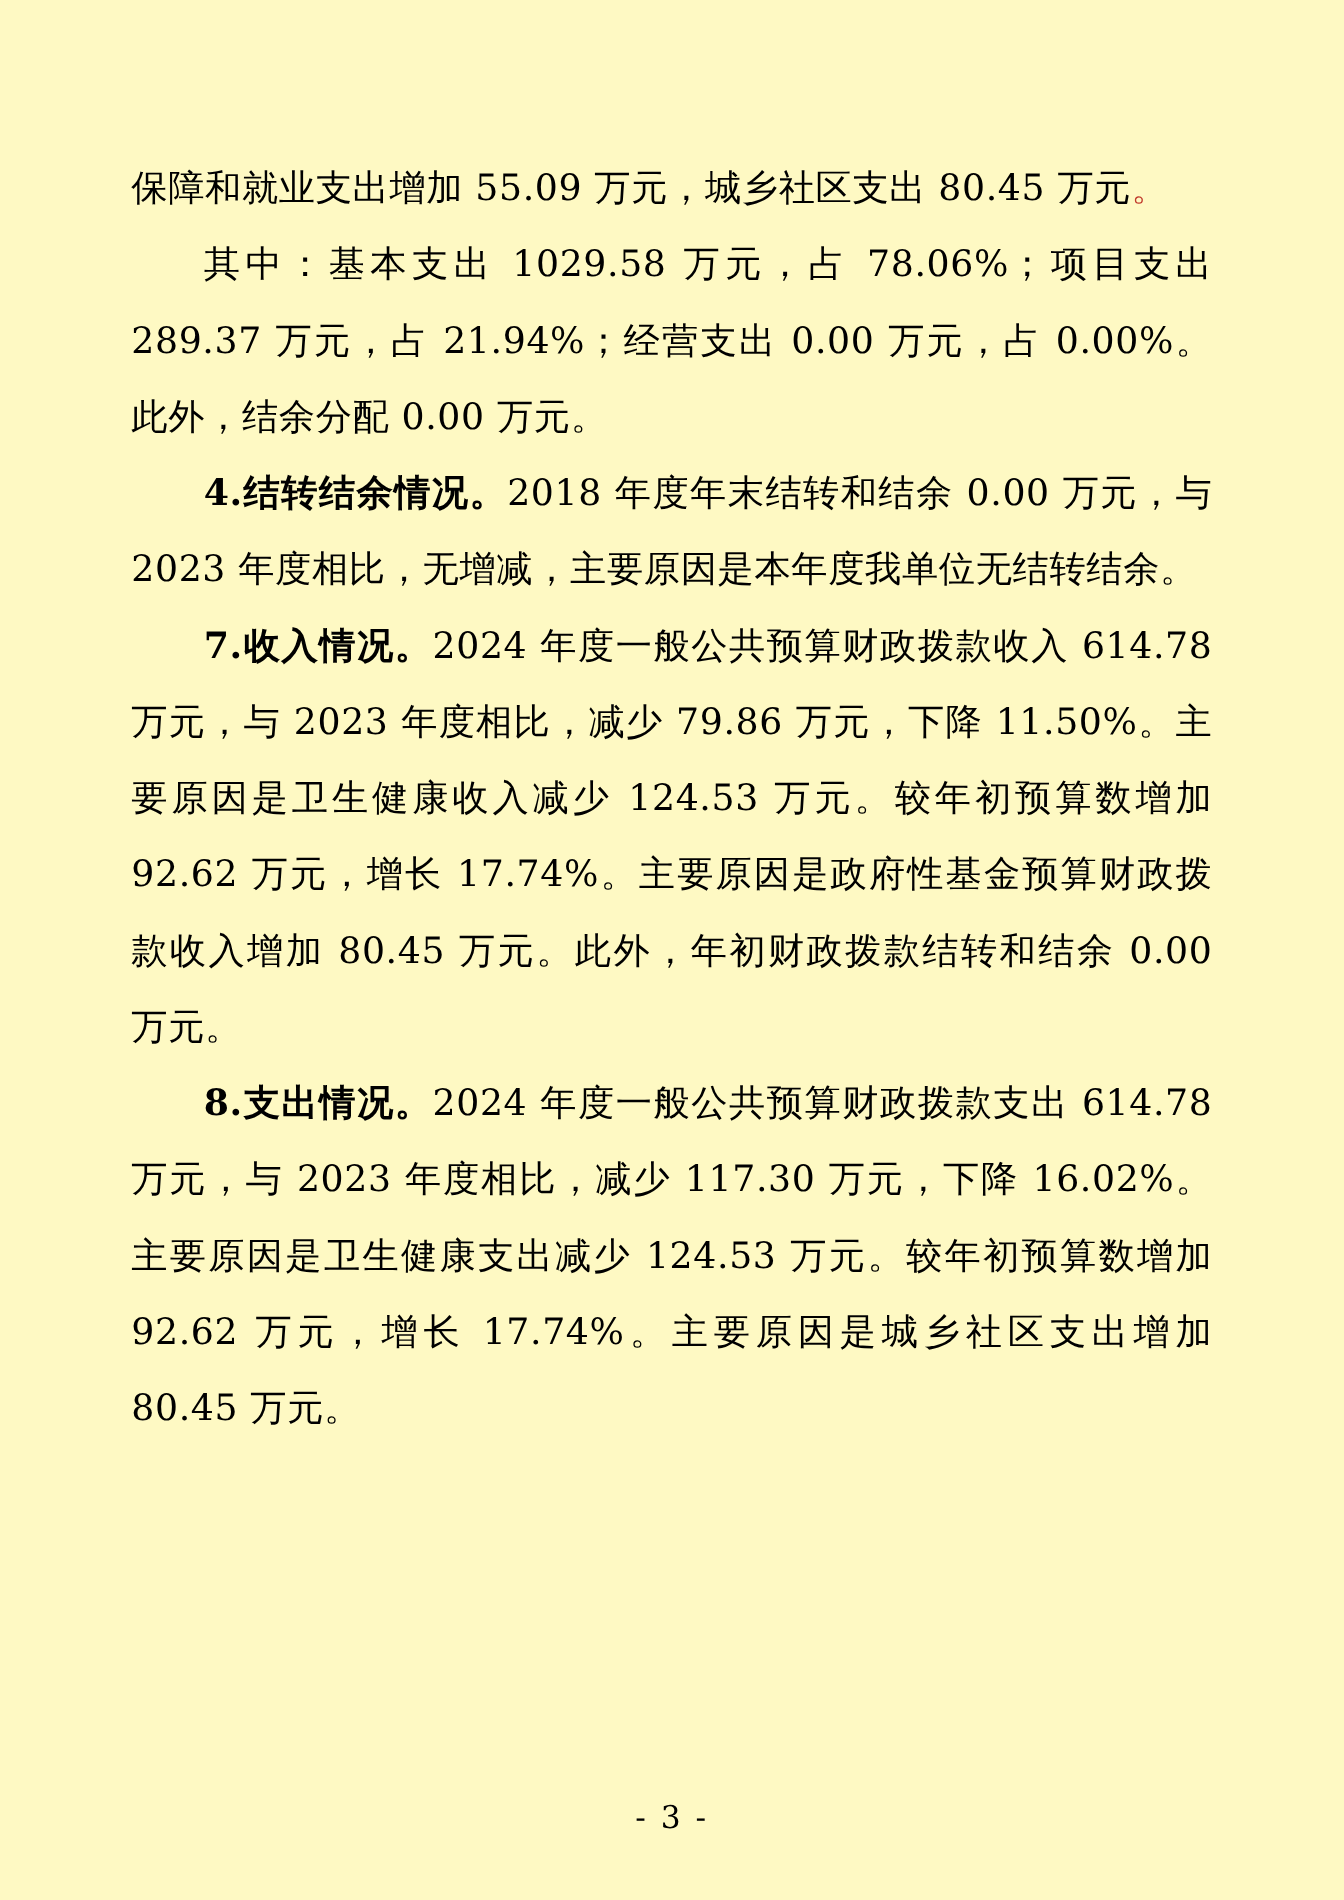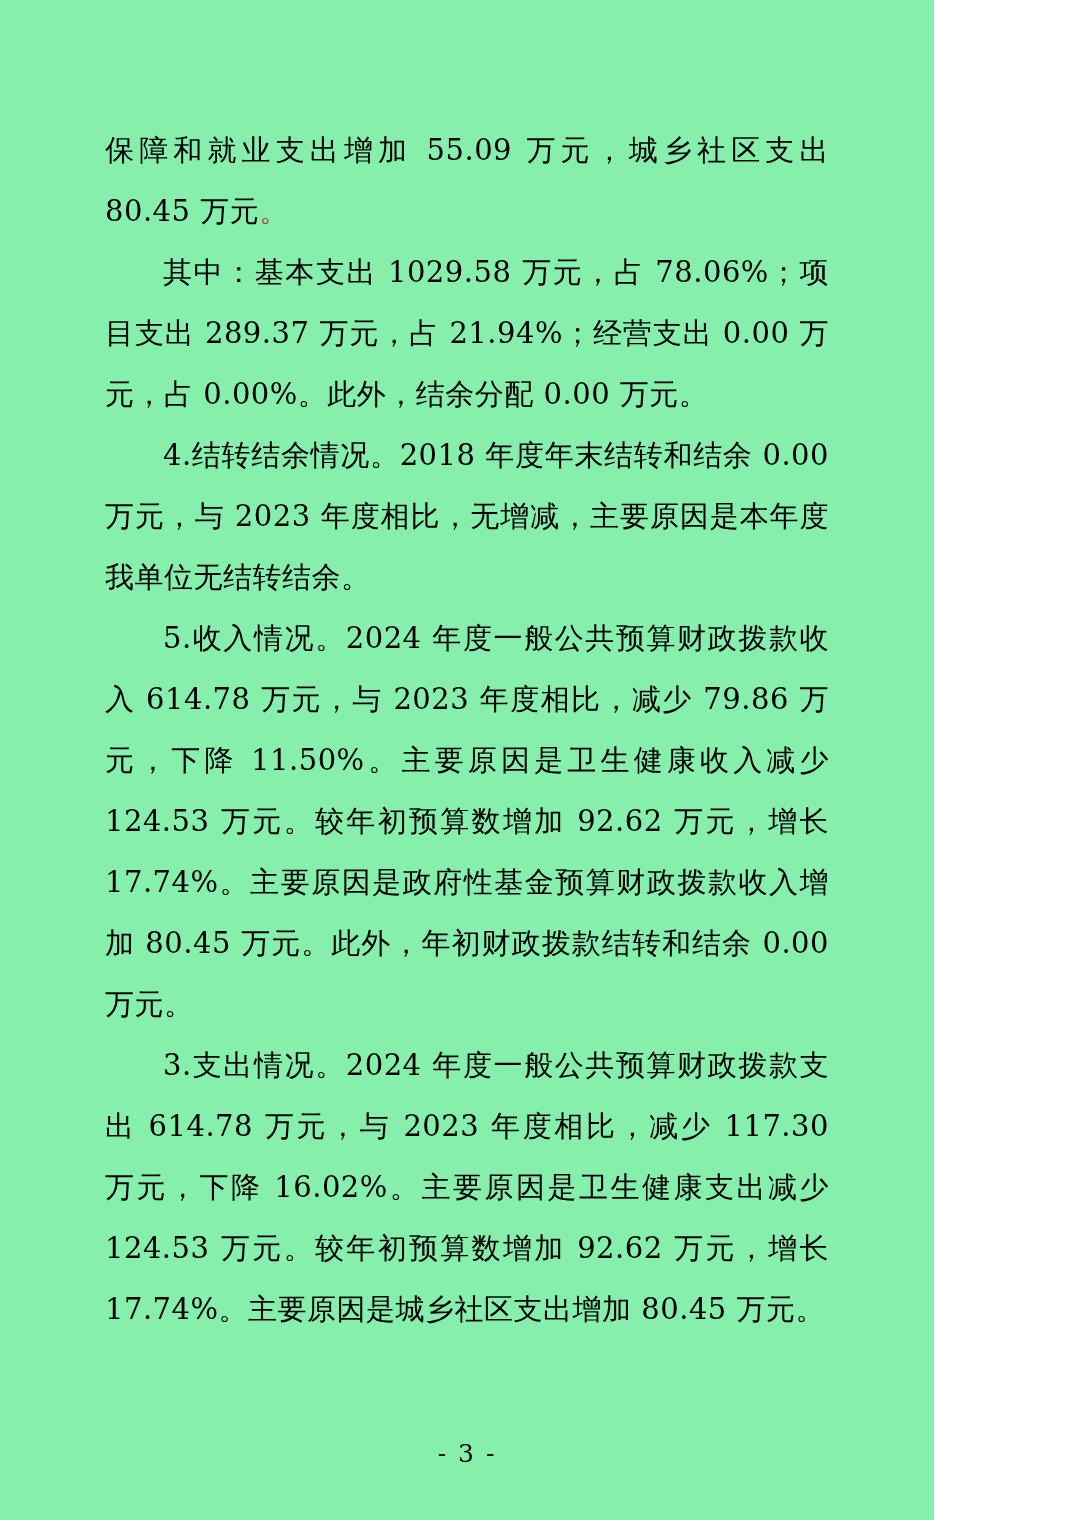--- a/index.html
+++ b/index.html
@@ -2,23 +2,23 @@
 <html><head>
 <meta charset="utf-8">
 <style>
   html, body {
     margin: 0;
     padding: 0;
     background: #ffffff;
   }
   .page {
     position: relative;
-    width: 934px;
+    width: 1075px;
     height: 1520px;
-    background: #86efac;
+    background: #fef9c3;
     box-sizing: border-box;
     padding: 120px 105px 60px 105px;
     font-family: "DejaVu Serif", "Liberation Serif", serif;
     color: #000000;
   }
   .body-text {
     font-size: 29px;
     line-height: 61px;
     text-align: justify;
     text-justify: inter-ideograph;
@@ -29,21 +29,21 @@
   }
   .indent {
     text-indent: 58px;
   }
   .heading {
     font-weight: bold;
     text-indent: 58px;
     font-family: "DejaVu Serif", "Liberation Serif", serif;
   }
   .run-in {
-    font-weight: normal;
+    font-weight: bold;
   }
   .punct-red {
     color: #c0392b;
   }
   .page-number {
     position: absolute;
     left: 0;
     right: 0;
     bottom: 52px;
     text-align: center;
@@ -69,24 +69,24 @@
     </p>
 
     <p class="indent">
       <span class="run-in">4.结转结余情况。</span><span>2018 年度年末结转和结余 0.00 万元，与 2023 年度相比，无增减，主要原因是本年度我单位无结转结余。</span>
     </p>
 
 
 
 
     <p class="indent">
-      <span class="run-in">5.收入情况。</span><span>2024 年度一般公共预算财政拨款收入 614.78 万元，与 2023 年度相比，减少 79.86 万元，下降 11.50%。主要原因是卫生健康收入减少 124.53 万元。较年初预算数增加 92.62 万元，增长 17.74%。主要原因是政府性基金预算财政拨款收入增加 80.45 万元。此外，年初财政拨款结转和结余 0.00 万元。</span>
+      <span class="run-in">7.收入情况。</span><span>2024 年度一般公共预算财政拨款收入 614.78 万元，与 2023 年度相比，减少 79.86 万元，下降 11.50%。主要原因是卫生健康收入减少 124.53 万元。较年初预算数增加 92.62 万元，增长 17.74%。主要原因是政府性基金预算财政拨款收入增加 80.45 万元。此外，年初财政拨款结转和结余 0.00 万元。</span>
     </p>
 
     <p class="indent">
-      <span class="run-in">3.支出情况。</span><span>2024 年度一般公共预算财政拨款支出 614.78 万元，与 2023 年度相比，减少 117.30 万元，下降 16.02%。主要原因是卫生健康支出减少 124.53 万元。较年初预算数增加 92.62 万元，增长 17.74%。主要原因是城乡社区支出增加 80.45 万元。</span>
+      <span class="run-in">8.支出情况。</span><span>2024 年度一般公共预算财政拨款支出 614.78 万元，与 2023 年度相比，减少 117.30 万元，下降 16.02%。主要原因是卫生健康支出减少 124.53 万元。较年初预算数增加 92.62 万元，增长 17.74%。主要原因是城乡社区支出增加 80.45 万元。</span>
     </p>
 
   </div>
 
   <div class="page-number">- 3 -</div>
 
 </div>
 
 </body></html>

